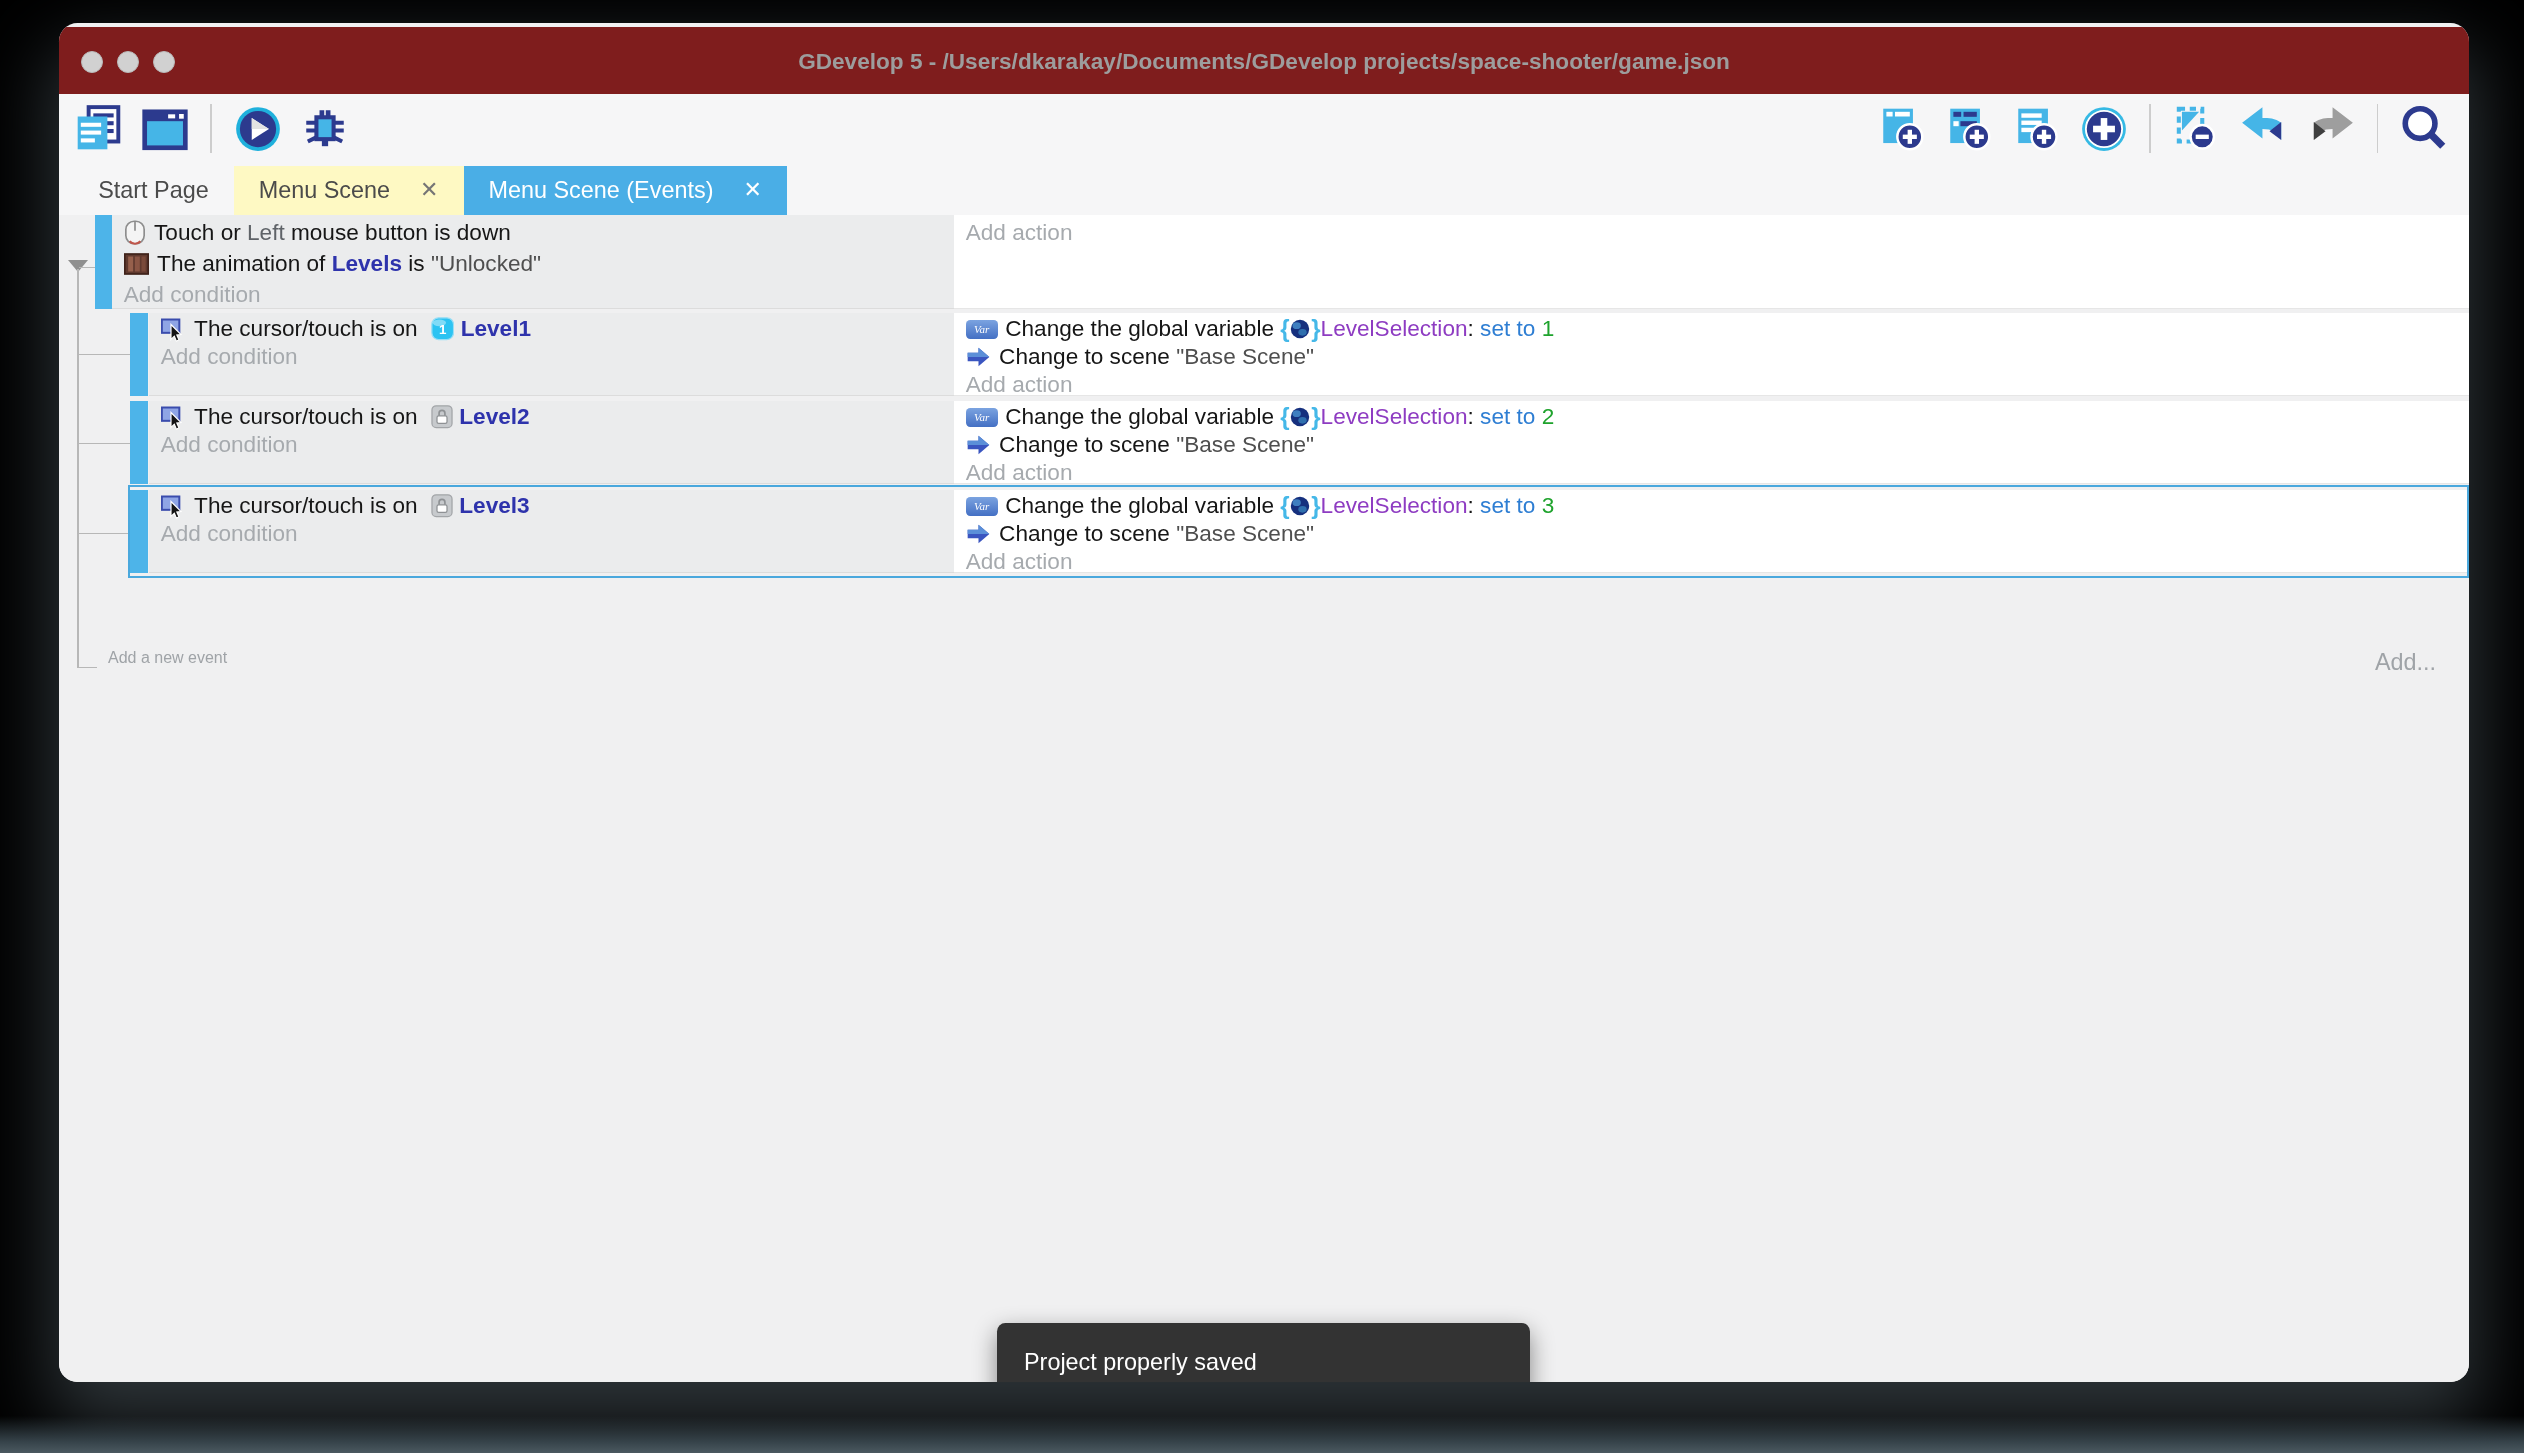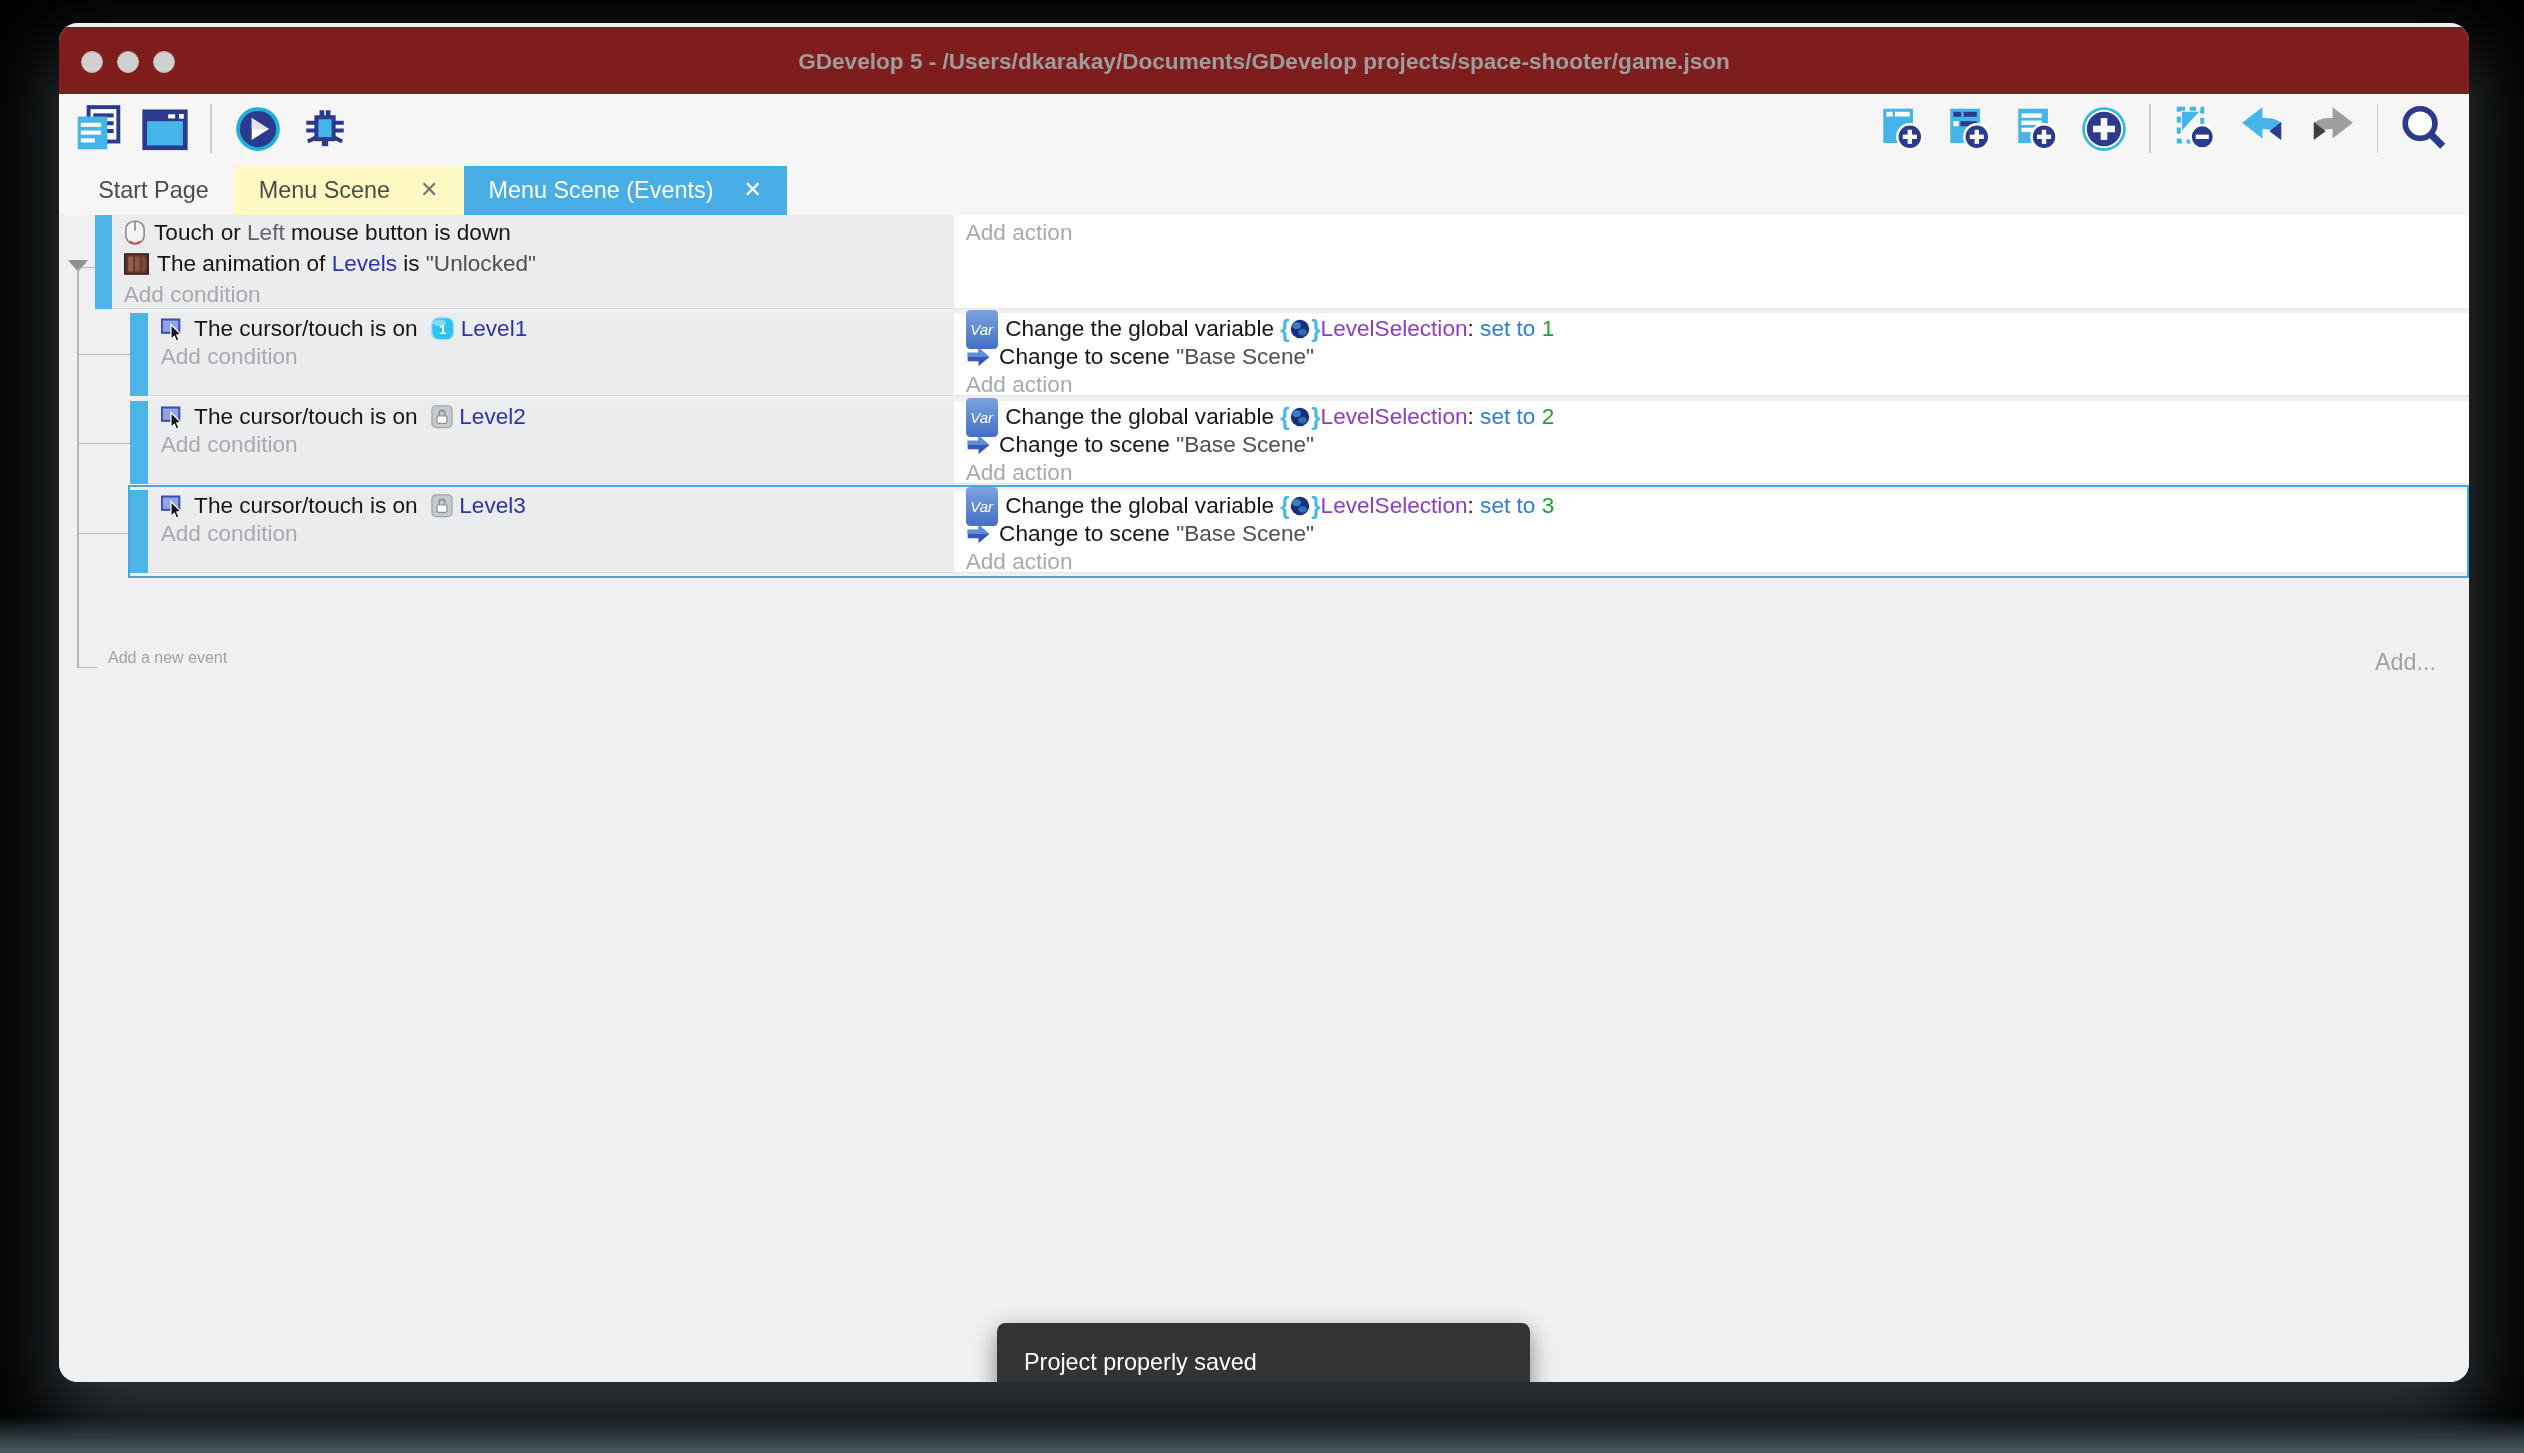--- a/index.html
+++ b/index.html
@@ -47,28 +47,28 @@
   .cell{position:absolute;box-sizing:border-box;padding:2.5px 0 0 11.7px;}
   .cond{background:#ebeced;border-bottom:0.8px solid #dcdcdc;}
   .act{background:#ffffff;border-bottom:0.8px solid #e6e6e6;}
   .line{display:flex;align-items:center;height:31px;white-space:pre;}
   .sub .line{height:28px;}
   .line svg{flex:0 0 auto;}
   .mi{margin-right:8.4px;}
   .oi{margin:0 6.7px;}
   .placeholder{color:#a6aaae;}
   .seg-param{color:#5f6368;}
-  .seg-object{color:#2e33ac;font-weight:normal;}
+  .seg-object{color:#2e33ac;font-weight:bold;}
   .seg-string{color:#4f4f4f;}
   .seg-var{color:#8e3cc2;}
   .seg-op{color:#2e7ed3;}
   .seg-num{color:#1fa32d;}
-  .var-badge{display:inline-flex;width:32px;height:39px;margin-right:7.5px;border-radius:4.2px;
+  .var-badge{display:inline-flex;width:32px;height:19px;margin-right:7.5px;border-radius:4.2px;
     background:linear-gradient(#7ba3e0,#4470c4);color:#fff;align-items:center;justify-content:center;
-    font-family:Liberation Sans, sans-serif;font-style:italic;font-size:15px;flex:0 0 auto;}
+    font-family:Liberation Serif, serif;font-style:italic;font-size:11px;flex:0 0 auto;}
   .brace{color:#45b8e8;font-weight:bold;font-size:24px;}
   .sel-outline{position:absolute;left:69px;top:270px;width:2341px;height:93px;
     border:2.5px solid #4aa8dd;box-sizing:border-box;pointer-events:none;}
   .add-new{position:absolute;left:49px;top:434px;font-size:16px;color:#9fa3a7;}
   .add-more{position:absolute;right:33px;top:434px;font-size:23.4px;color:#9fa3a7;}
   
   .toast{position:absolute;left:938px;top:1108px;width:533px;height:80px;background:#333333;border-radius:8.4px;
     display:flex;align-items:center;padding-left:27px;box-sizing:border-box;
     color:#fff;font-size:23.4px;box-shadow:0 8.4px 23.4px rgba(0,0,0,.45);}
 </style>

